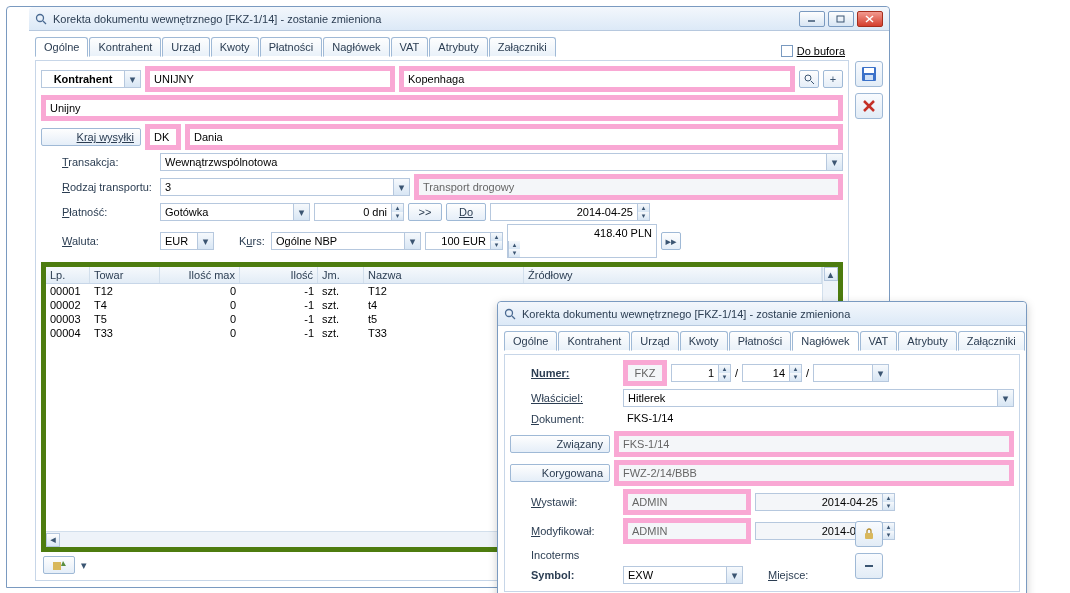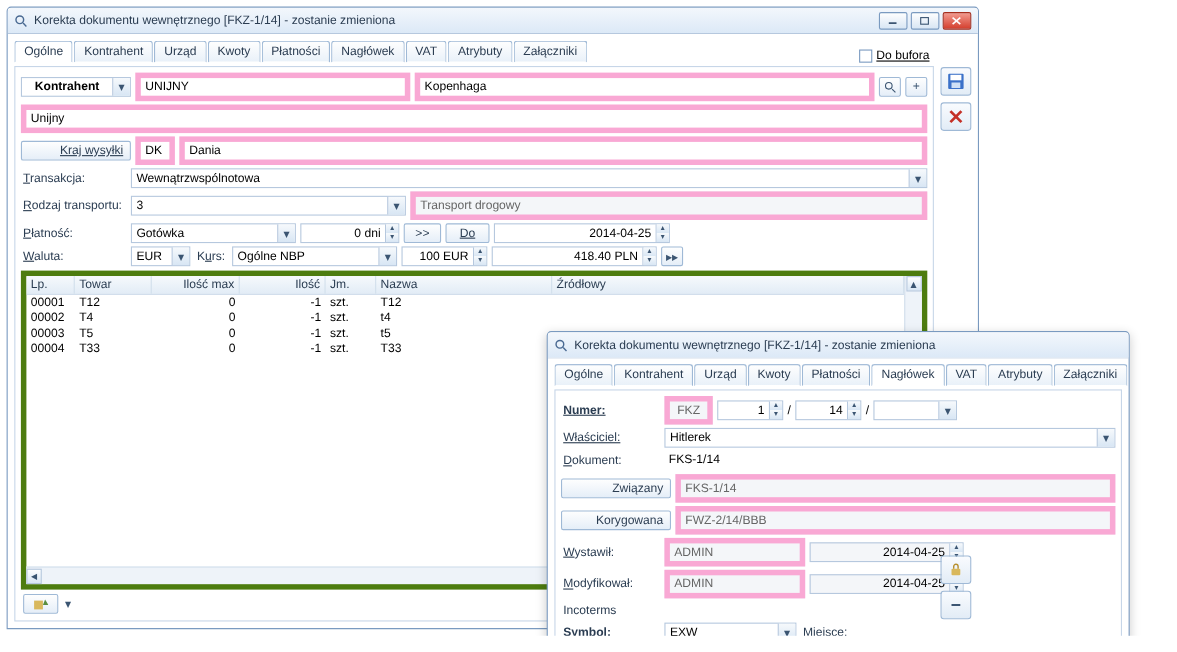--- a/index.html
+++ b/index.html
@@ -13,21 +13,21 @@
 .winbtn.close { background: linear-gradient(#f29a8f,#d43f2e); color: #fff; border-color:#a52e1e; }
 .content { padding: 6px 6px 6px 6px; position: relative; }
 .tabs { display: flex; gap: 1px; margin-bottom: 4px; align-items:flex-end;}
 .tab { border: 1px solid #9fb9d6; border-bottom: 1px solid #fff; padding: 3px 8px; background: linear-gradient(#fefefe,#e9f1f9); border-radius: 3px 3px 0 0; cursor: pointer; color:#2b3d52;}
 .tab.active { background: #fff; font-weight: normal; position:relative; z-index:2;}
 .tabs-right { margin-left: auto; display:flex; align-items:center; gap:4px; padding-right:4px;}
 .checkbox { width: 12px; height: 12px; border: 1px solid #7a9ac0; background: #fff; display:inline-block;}
 .form-body { border: 1px solid #c7d6e8; padding: 5px 5px 4px 5px; position:relative; margin-top:-1px;}
 .row { display: flex; align-items: center; gap: 4px; margin-bottom: 3px; }
 .label-btn { min-width: 96px; border: 1px solid #9fb9d6; background: linear-gradient(#fefefe,#e5eef8); border-radius: 2px; padding: 2px 6px; text-align: right; cursor:pointer; color:#2b3d52;}
-.label-plain { min-width: 96px; padding: 2px 2px; color:#2b3d52;}
+.label-plain { min-width: 96px; padding: 2px 2px; color:#2b3d52;margin-left:19px;}
 .underline { text-decoration: underline; }
 .field { border: 5px solid #f9a8d4; background: #fff; padding: 2px 4px; min-height: 18px; }
 .field.ro { background: #f4f6f9; color:#666;}
 .dropdown { border: 1px solid #b6c8de; background: #fff; display: flex; align-items: center; min-height: 18px; }
 .dropdown .val { flex: 1; padding: 2px 4px; }
 .dropbtn { width: 16px; height: 16px; background: linear-gradient(#f6f9fc,#d8e6f4); border-left: 1px solid #b6c8de; display:flex; align-items:center; justify-content:center; cursor:pointer; color:#3b5572;}
 .btn { border: 1px solid #9fb9d6; background: linear-gradient(#fefefe,#e5eef8); border-radius: 2px; padding: 2px 8px; cursor:pointer; color:#2b3d52; text-align:center;}
 .iconbtn { width: 20px; height: 18px; border: 1px solid #9fb9d6; background: linear-gradient(#fefefe,#e5eef8); border-radius: 2px; display:flex; align-items:center; justify-content:center; cursor:pointer; color:#3b5572;}
 .spin { width: 12px; display:flex; flex-direction:column; border-left:1px solid #b6c8de;}
 .spin div{height:8px; background:linear-gradient(#f6f9fc,#d8e6f4); font-size:7px; text-align:center; line-height:8px; color:#3b5572;}
@@ -50,21 +50,21 @@
 .footer .spacer{flex:1;}
 
 .window2 { position:absolute; left:490px; top:294px; width:530px; border:1px solid #7a9ac0; border-radius:4px 4px 0 0; background:#fff; box-shadow:0 3px 10px rgba(0,0,0,.2); z-index:4;}
 .grid-wrap{position:relative; height:280px;}
 .grid-inner{position:absolute; inset:0 16px 16px 0; overflow:hidden;}
 svg { display: block; }
 </style>
 </head>
 <body>
 
-<div class="window" style="width:884px;">
+<div class="window" style="width:884px;padding-left:22px;">
   <div class="titlebar">
     <span class="magnify-icon">
       <svg width="12" height="12" viewBox="0 0 12 12">
           <circle cx="5" cy="5" r="3.5" stroke="#4a6a92" stroke-width="1.3" fill="none"></circle>
           <line x1="8" y1="8" x2="11" y2="11" stroke="#4a6a92" stroke-width="1.3"></line>
         </svg>
     </span>
     <span class="title-text">Korekta dokumentu wewnętrznego [FKZ-1/14]  - zostanie zmieniona</span>
     <div class="winbtns">
       <div class="winbtn">
@@ -206,21 +206,21 @@
             <span class="val">Ogólne NBP</span>
             <span class="dropbtn">▾</span>
           </div>
         <div class="numfield" style="width:78px;">
             <span class="nv">100 EUR</span>
             <span class="spin">
               <div>▴</div>
               <div>▾</div>
             </span>
           </div>
-        <div class="numfield" style="width:150px;">
+        <div class="numfield" style="width:150px;flex-direction:column;">
             <span class="nv">418.40 PLN</span>
             <span class="spin">
               <div>▴</div>
               <div>▾</div>
             </span>
           </div>
         <div class="iconbtn">▸▸</div>
       </div>
 
       <div class="grid">

